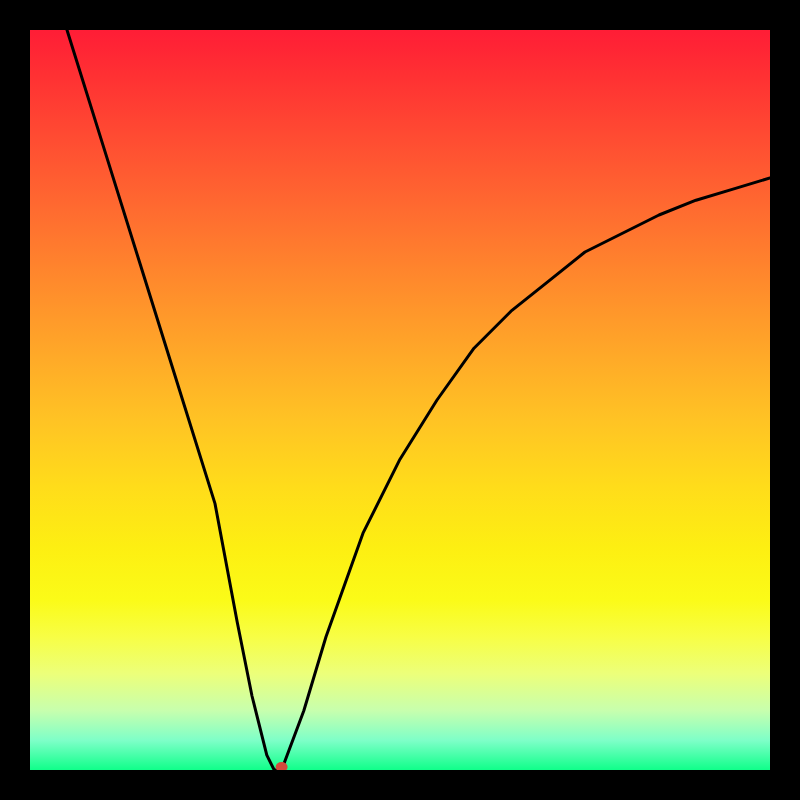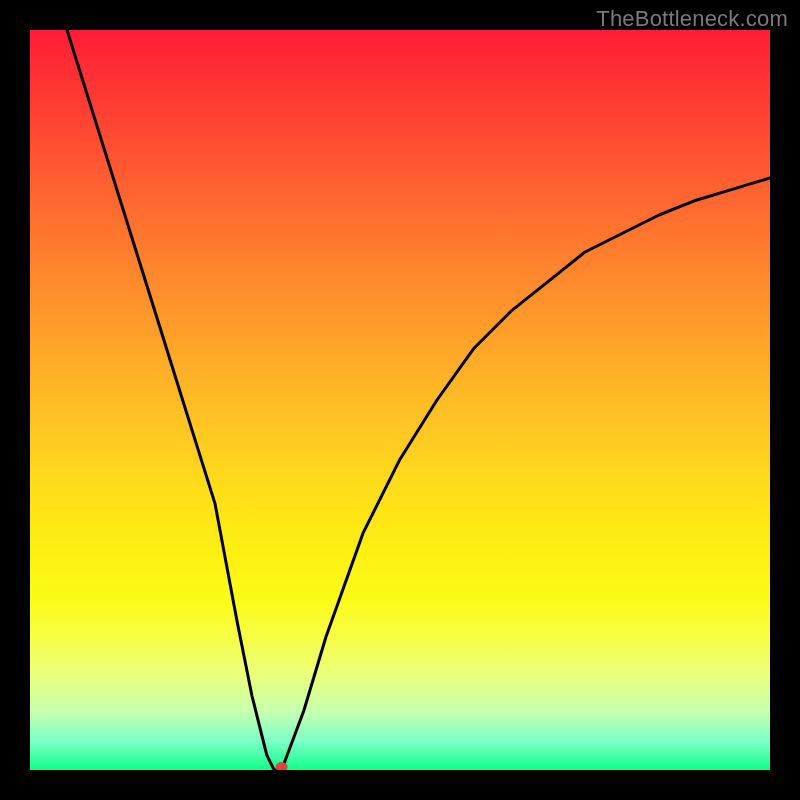--- a/index.html
+++ b/index.html
@@ -57,21 +57,20 @@
     left: 0;
     top: 0;
     width: 740px;
     height: 740px;
   }
 </style>
 </head>
 <body>
 
 <div class="frame">
-  <div class="watermark">TheBottleneck.com</div>
 
   <div class="plot-area">
     <svg class="curve" viewBox="0 0 740 740" preserveAspectRatio="none">
       <path id="curve-path" fill="none" stroke="#000" stroke-width="3" stroke-linejoin="round" stroke-linecap="round" d="M37.00 0.00 L74.00 118.40 L111.00 236.80 L148.00 355.20 L185.00 473.60 L207.20 592.00 L222.00 666.00 L236.80 725.20 L244.20 740.00 L251.60 740.00 L273.80 680.80 L296.00 606.80 L333.00 503.20 L370.00 429.20 L407.00 370.00 L444.00 318.20 L481.00 281.20 L518.00 251.60 L555.00 222.00 L592.00 203.50 L629.00 185.00 L666.00 170.20 L703.00 159.10 L740.00 148.00"></path>
       <ellipse id="marker-dot" fill="#d24a3c" cx="251.60" cy="737.00" rx="6" ry="5"></ellipse>
     </svg>
   </div>
 </div>
 
 </body></html>

